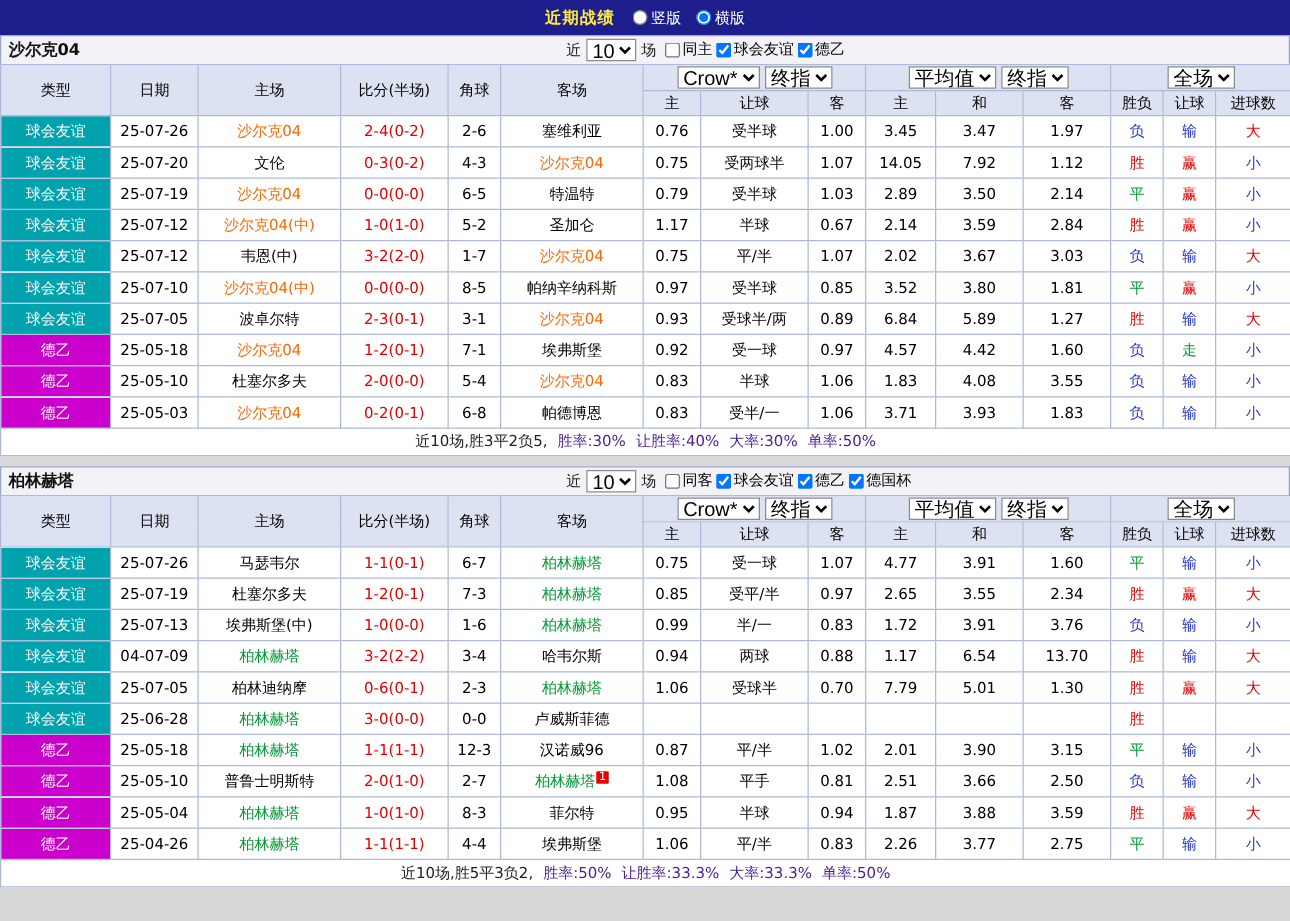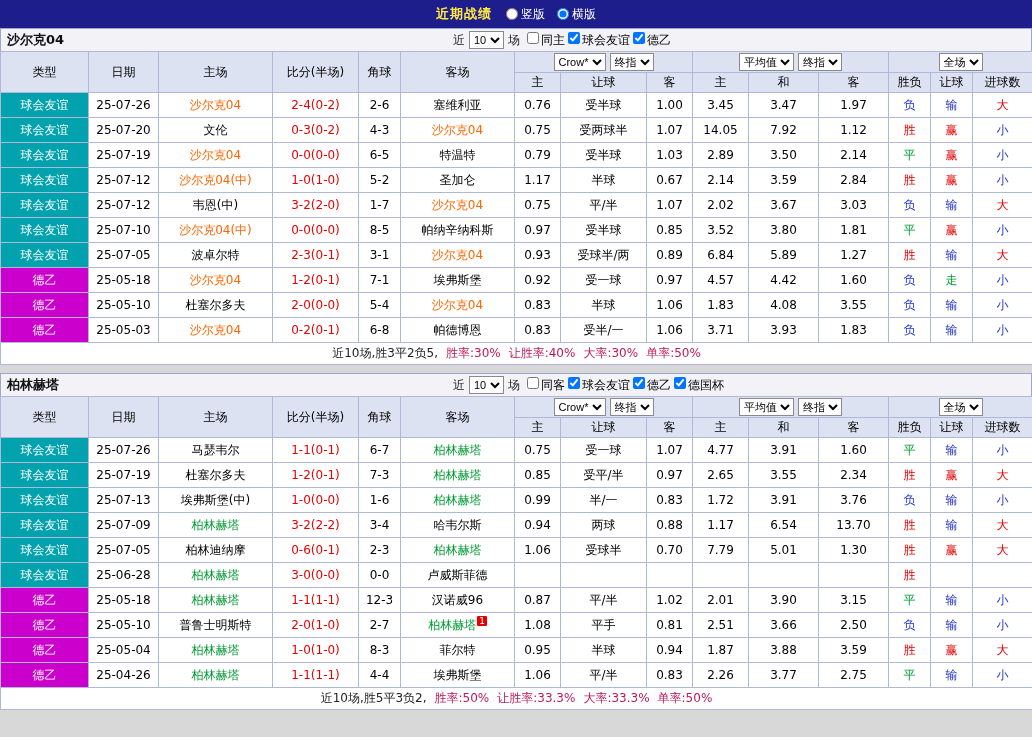--- a/index.html
+++ b/index.html
@@ -20,35 +20,35 @@
 
   #tables .block { margin-bottom:8px; background:#fff; }
   .team-row {
     height:23px; background:#f3f3f7;
     border:1px solid #9aa8cc; border-bottom:none;
     display:flex; align-items:center; position:relative;
   }
   .team-name { margin-left:6px; font-weight:bold; font-size:13px; color:#111; }
   .filters { position:absolute; left:452px; display:flex; align-items:center; gap:4px; }
   .filters .flabel { color:#222; }
-  select { font-size:11px; height:18px; border:1px solid #8a8a8a; background:#fff; }
-  .cb-item { display:inline-flex; align-items:flex-start; gap:2px; margin-left:3px; cursor:pointer; }
+  select { font-size:16px; height:18px; border:1px solid #8a8a8a; background:#fff; }
+  .cb-item { display:inline-flex; align-items:center; gap:2px; margin-left:3px; cursor:pointer; }
   .cb-item input { margin:0; width:12px; height:12px; }
 
   table { border-collapse:collapse; table-layout:fixed; width:1032px; background:#fff; }
   th,td { border:1px solid #aeb9d9; text-align:center; white-space:nowrap; overflow:hidden; padding:0; }
   thead th { background:#dce2f1; font-weight:normal; height:20px; font-size:12px; }
   th.bigth { height:41px; }
   .ddcell select { margin:0 2px; }
   tbody td { height:25px; font-size:12px; }
   .score-cell { color:#e60000; }
   .type-cell { color:#fff; }
   tfoot td { height:22px; background:#fff; }
   .sum-prefix { color:#222; }
-  .sum-stat { color:#be185d; margin-left:8px; }
+  .sum-stat { color:#4c1d95; margin-left:8px; }
   .redbadge {
     background:#e60000; color:#fff; font-size:9px; line-height:11px;
     padding:0 2px; margin-left:1px; vertical-align:super; border-radius:1px;
   }
 </style>
 </head>
 <body>
 
 <div class="topbar">
   <span class="title">近期战绩</span>
@@ -417,21 +417,21 @@
             <td>0.83</td>
             <td>1.72</td>
             <td>3.91</td>
             <td>3.76</td>
             <td style="color: rgb(34, 51, 204);">负</td>
             <td style="color: rgb(34, 51, 204);">输</td>
             <td style="color: rgb(34, 51, 204);">小</td>
           </tr>
           <tr>
             <td class="type-cell" style="background: rgb(0, 162, 174);">球会友谊</td>
-            <td>25-07-09</td>
+            <td>04-07-09</td>
             <td style="color: rgb(0, 153, 51);">柏林赫塔</td>
             <td class="score-cell">3-2(2-2)</td>
             <td>3-4</td>
             <td>哈韦尔斯</td>
             <td>0.94</td>
             <td>两球</td>
             <td>0.88</td>
             <td>1.17</td>
             <td>6.54</td>
             <td>13.70</td>

